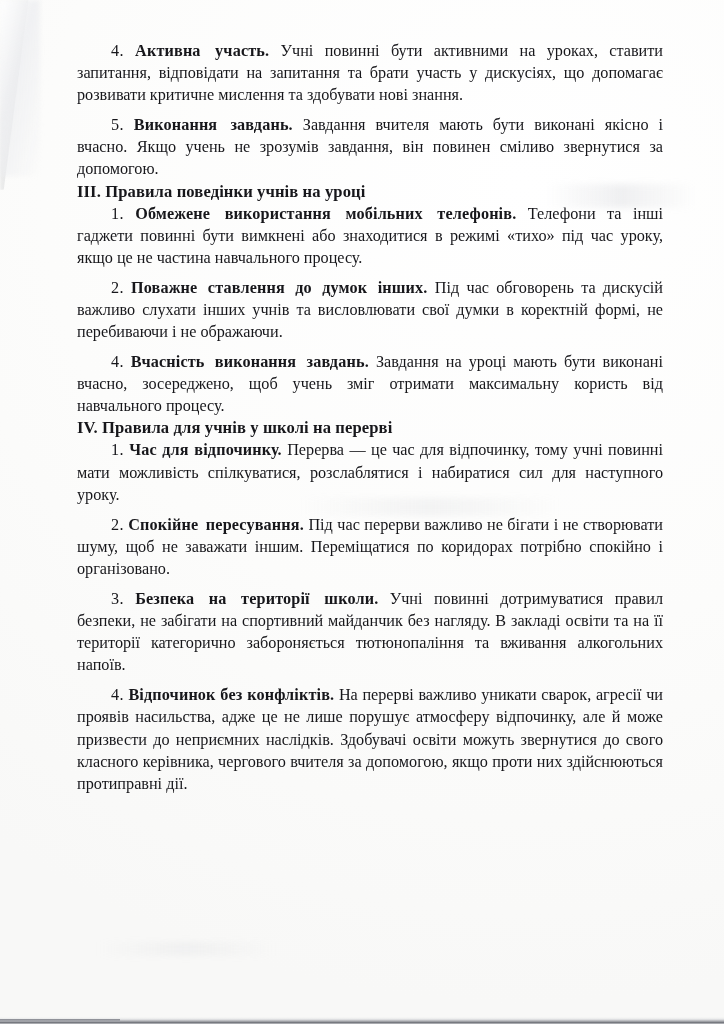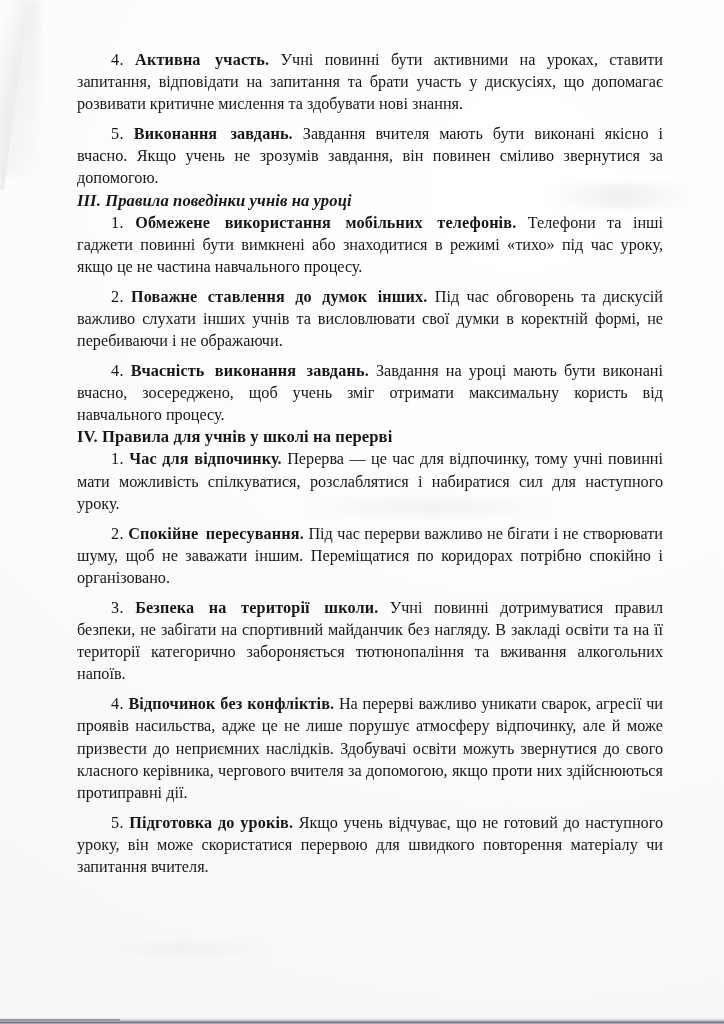--- a/index.html
+++ b/index.html
@@ -116,21 +116,21 @@
     bottom: 2px;
     height: 3px;
     background: linear-gradient(180deg, rgba(120,122,130,0.9), rgba(200,202,208,0.2));
     pointer-events: none;
   }
 
   
   .body-col {
     position: absolute;
     left: 77px;
-    top: 49px;
+    top: 40px;
     width: 586px;
   }
 
   p.para {
     margin: 0;
     text-align: justify;
     text-justify: inter-word;
     font-size: 16.2px;
     line-height: 22.1px;
     text-indent: 34px;
@@ -158,21 +158,21 @@
   h2.section-head {
     margin: 0;
     font-size: 16.6px;
     line-height: 22px;
     font-weight: 700;
     text-align: left;
     text-indent: 0;
     letter-spacing: 0.1px;
   }
 
-  .gap-head-before { margin-top: 26px; font-style: italic; }
+  .gap-head-before { margin-top: 26px; }
   .gap-head-after  { margin-top: 18px; }
 
   .gap-big-before  { margin-top: 52px; }
   .gap-big-after   { margin-top: 20px; }
 
   
   .inked {
     text-rendering: optimizeLegibility;
     -webkit-font-smoothing: antialiased;
     filter: contrast(1.04) brightness(0.99);
@@ -209,20 +209,19 @@
     <h2 class="section-head gap-big-before">IV. Правила для учнів у школі на перерві</h2>
 
     <p class="para gap-big-after"><span class="num">1.</span> <span class="lead">Час для відпочинку.</span> <span>Перерва — це час для відпочинку, тому учні повинні мати можливість спілкуватися, розслаблятися і набиратися сил для наступного уроку.</span></p>
 
     <p class="para"><span class="num">2.</span> <span class="lead wide">Спокійне пересування.</span> <span>Під час перерви важливо не бігати і не створювати шуму, щоб не заважати іншим. Переміщатися по коридорах потрібно спокійно і організовано.</span></p>
 
     <p class="para"><span class="num">3.</span> <span class="lead wide">Безпека на території школи.</span> <span>Учні повинні дотримуватися правил безпеки, не забігати на спортивний майданчик без нагляду. В закладі освіти та на її території категорично забороняється тютюнопаління та вживання алкогольних напоїв.</span></p>
 
     <p class="para"><span class="num">4.</span> <span class="lead">Відпочинок без конфліктів.</span> <span>На перерві важливо уникати сварок, агресії чи проявів насильства, адже це не лише порушує атмосферу відпочинку, але й може призвести до неприємних наслідків. Здобувачі освіти можуть звернутися до свого класного керівника, чергового вчителя за допомогою, якщо проти них здійснюються протиправні дії.</span></p>
 
-    <p class="para"><span class="num">5.</span> <span class="lead">Підготовка до уроків.</span> <span>Якщо учень відчуває, що не готовий до наступного уроку, він може скористатися перервою для швидкого повторення матеріалу чи запитання вчителя.</span></p>
 
   </div>
 
   <div class="bottom-edge"></div>
   <div class="bottom-edge-hi"></div>
 
 </div>
 
 </body></html>

